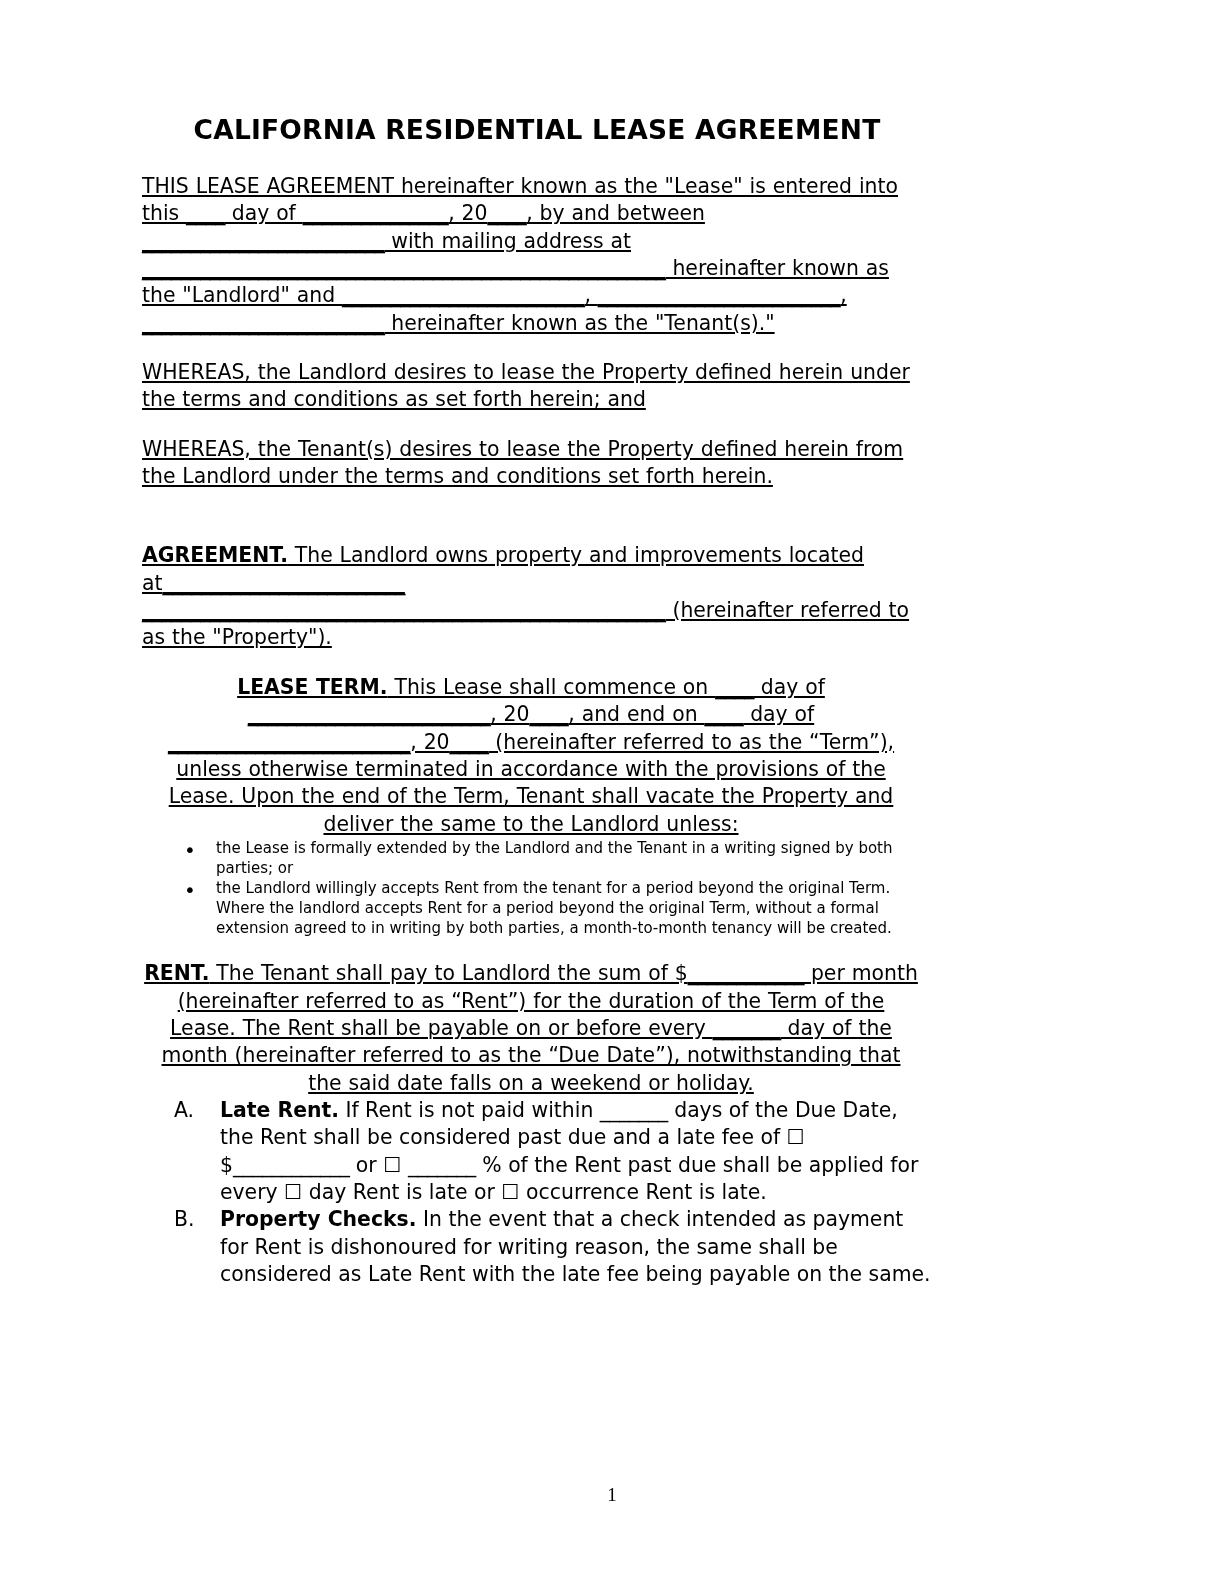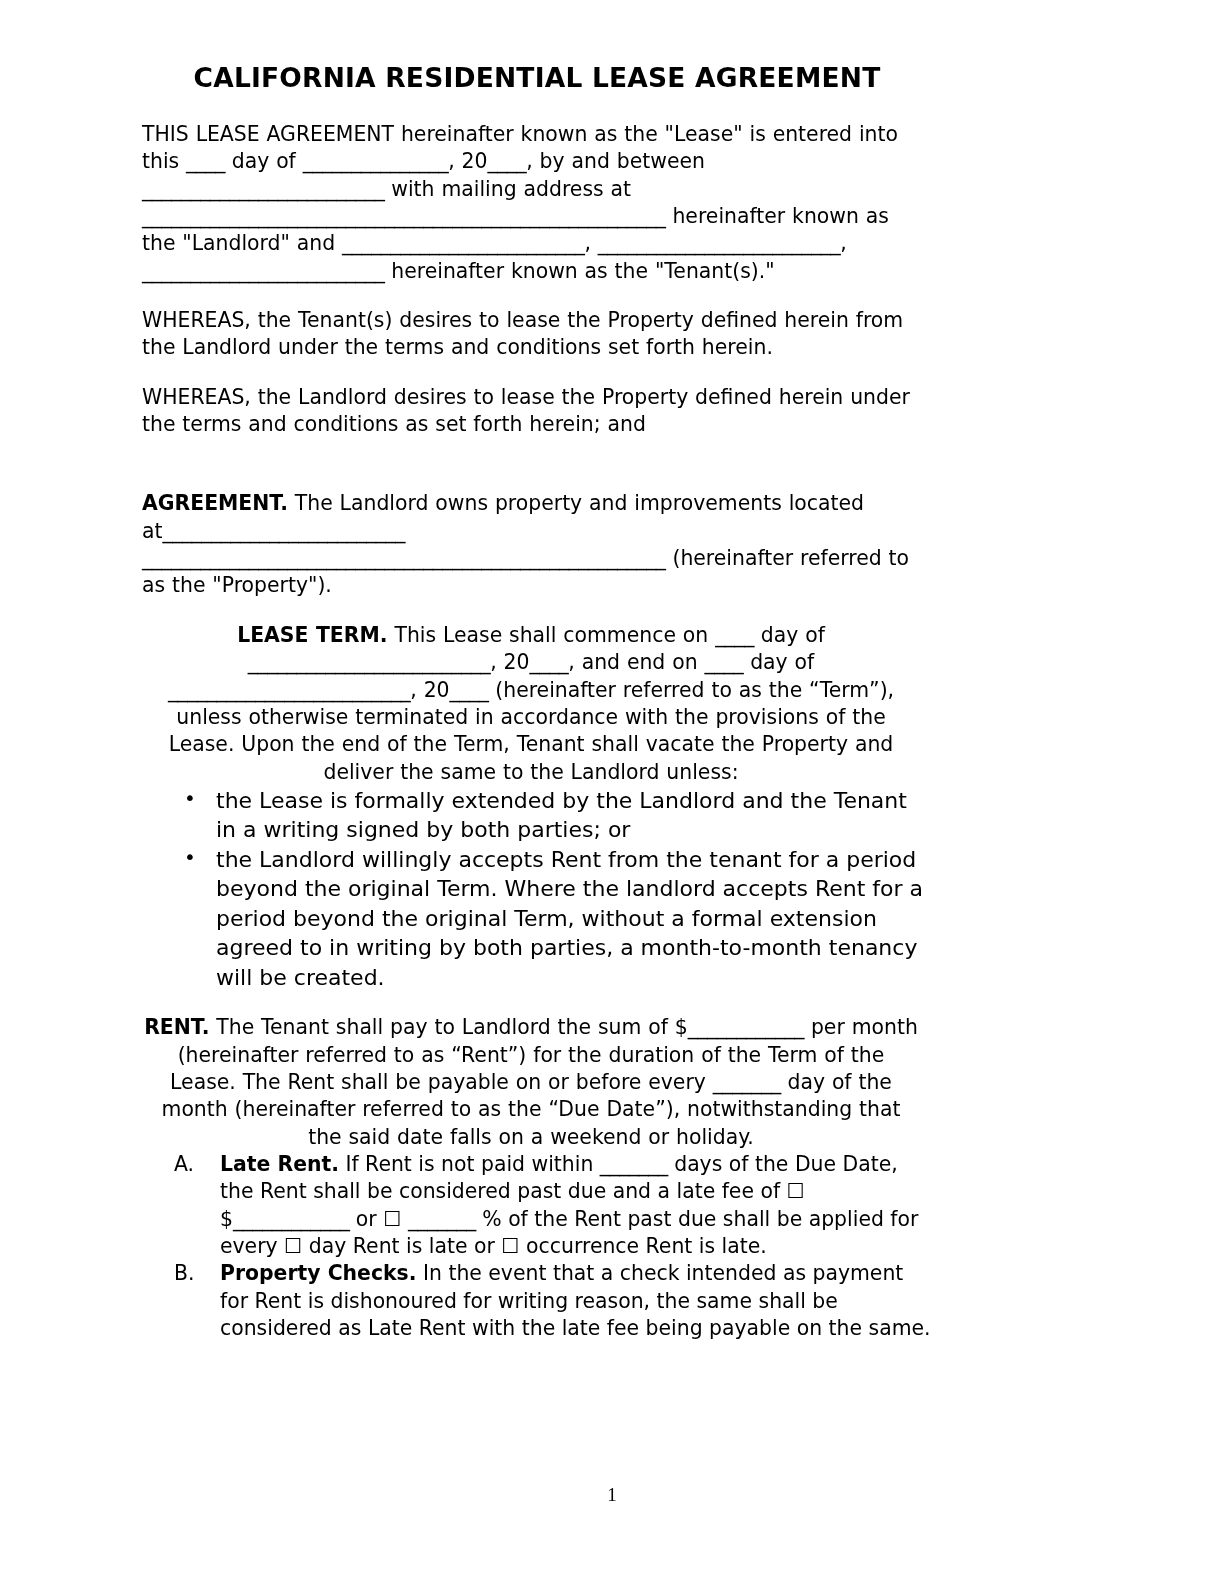--- a/index.html
+++ b/index.html
@@ -14,55 +14,56 @@
     color: #000000;
     position: relative;
     overflow: hidden;
   }
   .page {
     position: absolute;
     left: 0; top: 0;
     width: 1082px;
     height: 1584px;
     box-sizing: border-box;
-    padding: 62px 150px 40px 142px;
+    padding: 114px 150px 40px 142px;
   }
   .doc-title {
     text-align: center;
     font-size: 26.5px;
     font-weight: 600;
     letter-spacing: 0.2px;
     margin: 0 0 28px 0;
     font-family: "DejaVu Sans", "Liberation Sans", sans-serif;
   }
   p.para {
     font-size: 20.4px;
     line-height: 1.34;
     margin: 0 12px 22px 0;
     text-align: left;
     word-spacing: 0.4px;
+    text-decoration: underline;
   }
   p.tight {
     margin-bottom: 0;
     text-align: center;
   }
   .bold {
     font-weight: 700;
   }
   .blank {
     letter-spacing: -0.5px;
   }
   ul.bullets {
     list-style: none;
     margin: 0 0 22px 0;
     padding: 0;
   }
   ul.bullets > li {
     position: relative;
-    font-size: 22px;
+    font-size: 15px;
     line-height: 1.34;
     padding-left: 74px;
     margin-bottom: 0;
   }
   ul.bullets > li::before {
     content: "\2022";
     position: absolute;
     left: 42px;
     top: -1px;
     font-size: 20px;
@@ -101,23 +102,23 @@
 </style>
 </head>
 <body>
 
 <div class="page">
 
   <h1 class="doc-title">CALIFORNIA RESIDENTIAL LEASE AGREEMENT</h1>
 
   <p class="para"><span>THIS LEASE AGREEMENT hereinafter known as the "Lease" is entered into this </span><span class="blank">____</span><span> day of </span><span class="blank">_______________</span><span>,  20</span><span class="blank">____</span><span>, by and between </span><span class="blank">_________________________</span><span> with mailing address at </span><span class="blank">______________________________________________________</span><span> hereinafter known as the "Landlord" and </span><span class="blank">_________________________</span><span>, </span><span class="blank">_________________________</span><span>, </span><span class="blank">_________________________</span><span> hereinafter known as the "Tenant(s)."</span></p>
 
+  <p class="para">WHEREAS, the Landlord desires to lease the Property defined herein under the terms and conditions as set forth herein; and</p>
+
   <p class="para">WHEREAS, the Tenant(s) desires to lease the Property defined herein from the Landlord under the terms and conditions set forth herein.</p>
-
-  <p class="para">WHEREAS, the Landlord desires to lease the Property defined herein under the terms and conditions as set forth herein; and</p>
 
 
   <div class="gap-md"></div>
 
   <p class="para"><span class="bold">AGREEMENT.</span><span> The Landlord owns property and improvements located at</span><span class="blank">_________________________</span><span> </span><span class="blank">______________________________________________________</span><span> (hereinafter referred to as the "Property").</span></p>
 
   <p class="para tight"><span class="bold">LEASE TERM.</span><span> This Lease shall commence on </span><span class="blank">____</span><span> day of </span><span class="blank">_________________________</span><span>, 20</span><span class="blank">____</span><span>, and end on </span><span class="blank">____</span><span> day of </span><span class="blank">_________________________</span><span>,  20</span><span class="blank">____</span><span> (hereinafter referred to as the “Term”), unless otherwise terminated in accordance with the provisions of the Lease. Upon the end of the Term, Tenant shall vacate the Property and deliver the same to the Landlord unless:</span></p>
 
   <ul class="bullets">
     <li>the Lease is formally extended by the Landlord and the Tenant in a writing signed by both parties; or</li>

